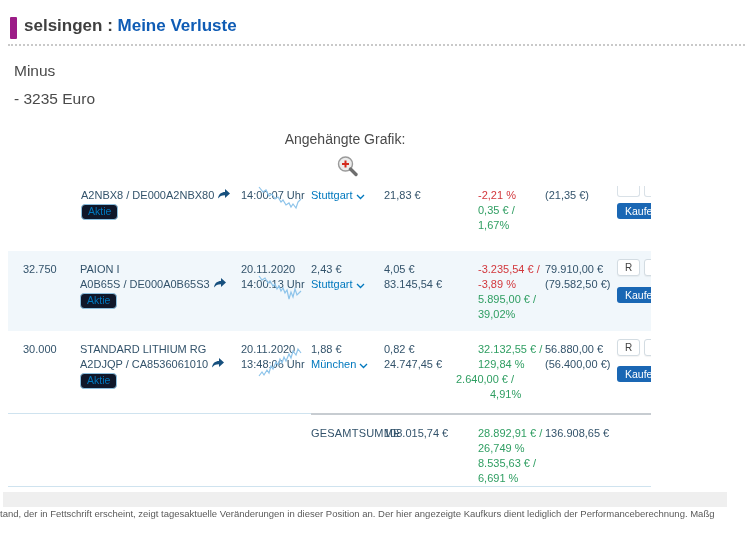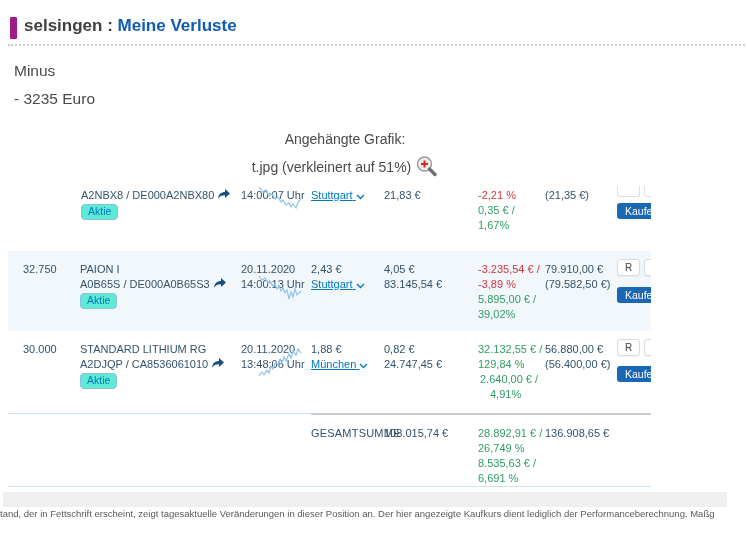--- a/index.html
+++ b/index.html
@@ -15,25 +15,25 @@
   .minus1{position:absolute;left:14px;top:62px;font-size:15.5px;color:#4a4a4a;}
   .minus2{position:absolute;left:14px;top:90px;font-size:15.5px;color:#4a4a4a;}
   .att-label{position:absolute;left:0;top:131px;width:690px;text-align:center;font-size:14px;color:#4a4a4a;}
   .att-file{position:absolute;left:0;top:155px;width:690px;text-align:center;font-size:14px;color:#4a4a4a;}
   .att-file .mag{vertical-align:-6px;margin-left:4px;}
   
   .att{position:absolute;left:0;top:178px;width:735px;height:350px;font-size:11px;color:#33536b;}
   .clip{position:absolute;left:0;top:0;width:651px;height:350px;overflow:hidden;}
   .rowbg{position:absolute;left:8px;width:643px;background:#f1f7fb;}
   .cell{position:absolute;white-space:nowrap;line-height:15px;}
-  .link{color:#0078be;cursor:pointer;text-decoration:underline;}
+  .link{color:#0078be;cursor:pointer;}
   .red{color:#d2373c;}
   .green{color:#2f9e62;}
   .badge{display:inline-block;font-size:10.5px;color:#0078be;border:1px solid #8cc0e0;border-radius:4px;
-         padding:0px 6px 1px 6px;background:#5eead4;line-height:13px;text-align:right;}
+         padding:0px 6px 1px 6px;background:#0f172a;line-height:13px;text-align:right;}
   .btn-r{position:absolute;width:21px;height:15px;background:#fff;border:1px solid #d3dce2;border-radius:3px;
          font-size:10px;color:#444;text-align:center;line-height:15px;box-shadow:0 1px 1px rgba(0,0,0,0.05);}
   .btn-frag{position:absolute;width:21px;height:10px;background:#fff;border:1px solid #d9e1e7;border-top:none;
             border-radius:0 0 3px 3px;}
   .btn-buy{position:absolute;height:16px;background:#1a67b4;color:#fff;border-radius:3px;font-size:10.5px;
            line-height:16px;padding:0 8px;white-space:nowrap;}
   .hline{position:absolute;height:0;border-top:1px solid #cfe3ef;}
   .hline-gray{position:absolute;height:0;border-top:2px solid #c7ccd1;}
   .spark{position:absolute;}
   .gray-strip{position:absolute;left:3px;top:314px;width:724px;height:15px;background:#efefef;}
@@ -47,21 +47,21 @@
 
 <div class="post-header">
   <div class="marker"></div>
   <div class="title-line"><span>selsingen</span><span> : </span><span class="t-blue">Meine Verluste</span></div>
   <div class="dotted-sep"></div>
 </div>
 
 <div class="minus1">Minus</div>
 <div class="minus2">- 3235 Euro</div>
 <div class="att-label">Angehängte Grafik:</div>
-<div class="att-file"><span>t.jpg (verkleinert auf 51%)</span><span class="mag inline-svg">
+<div class="att-file"><span class="mag inline-svg">
     <svg width="23" height="23" viewBox="0 0 23 23">
       <circle cx="9.5" cy="9" r="7" fill="#ececec" stroke="#9a9a9a" stroke-width="1.4"></circle>
       <line x1="6" y1="9" x2="13" y2="9" stroke="#d42a1e" stroke-width="2"></line>
       <line x1="9.5" y1="5.5" x2="9.5" y2="12.5" stroke="#d42a1e" stroke-width="2"></line>
       <line x1="14.5" y1="14" x2="20" y2="19.5" stroke="#6e6e6e" stroke-width="3.4" stroke-linecap="round"></line>
     </svg></span>
 </div>
 
 <div class="att">
   <div class="clip">
@@ -156,21 +156,21 @@
       <div class="cell link" style="left:311px;top:179px;"><span>München</span>
         <span class="inline-svg">
           <svg width="9" height="6" viewBox="0 0 9 6">
               <polyline points="1,1 4.5,4.5 8,1" fill="none" stroke="#0078be" stroke-width="1.3"></polyline>
             </svg></span>
       </div>
       <div class="cell" style="left:384px;top:164px;">0,82 €</div>
       <div class="cell" style="left:384px;top:179px;">24.747,45 €</div>
       <div class="cell green" style="left:478px;top:164px;">32.132,55 € /</div>
       <div class="cell green" style="left:478px;top:179px;">129,84 %</div>
-      <div class="cell green" style="left:480px;top:194px;">2.640,00 € /</div>
+      <div class="cell green" style="left:456px;top:194px;">2.640,00 € /</div>
       <div class="cell green" style="left:478px;top:209px;margin-left:12px;">4,91%</div>
       <div class="cell" style="left:545px;top:164px;">56.880,00 €</div>
       <div class="cell" style="left:545px;top:179px;">(56.400,00 €)</div>
       <div class="btn-r" style="left:617px;top:161px;">R</div>
       <div class="btn-r" style="left:644px;top:161px;"></div>
       <div class="btn-buy" style="left:617px;top:188px;">Kaufen</div>
     </div>
 
     <div class="hline" style="left:8px;top:235px;width:303px;"></div>
     <div class="hline-gray" style="left:311px;top:235px;width:340px;"></div>

